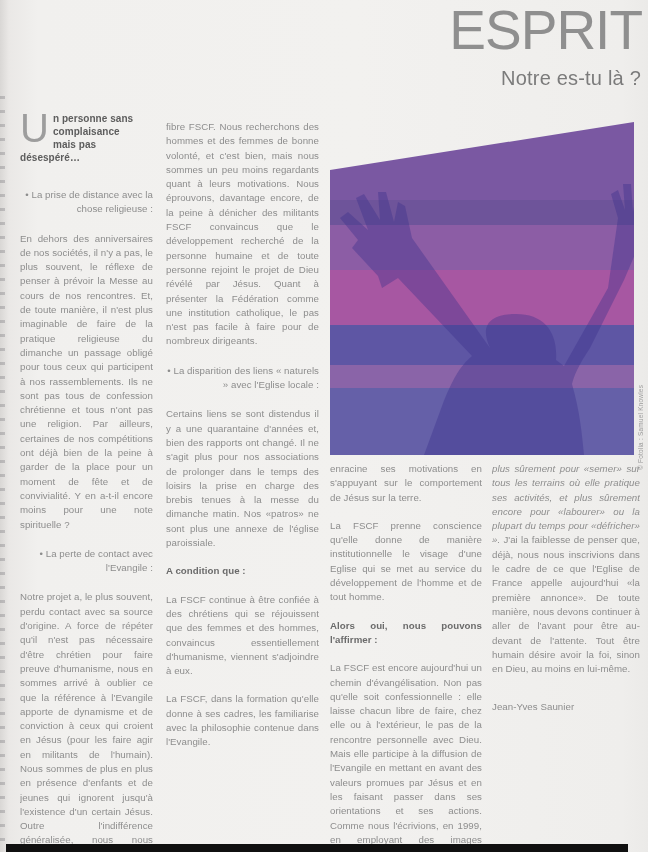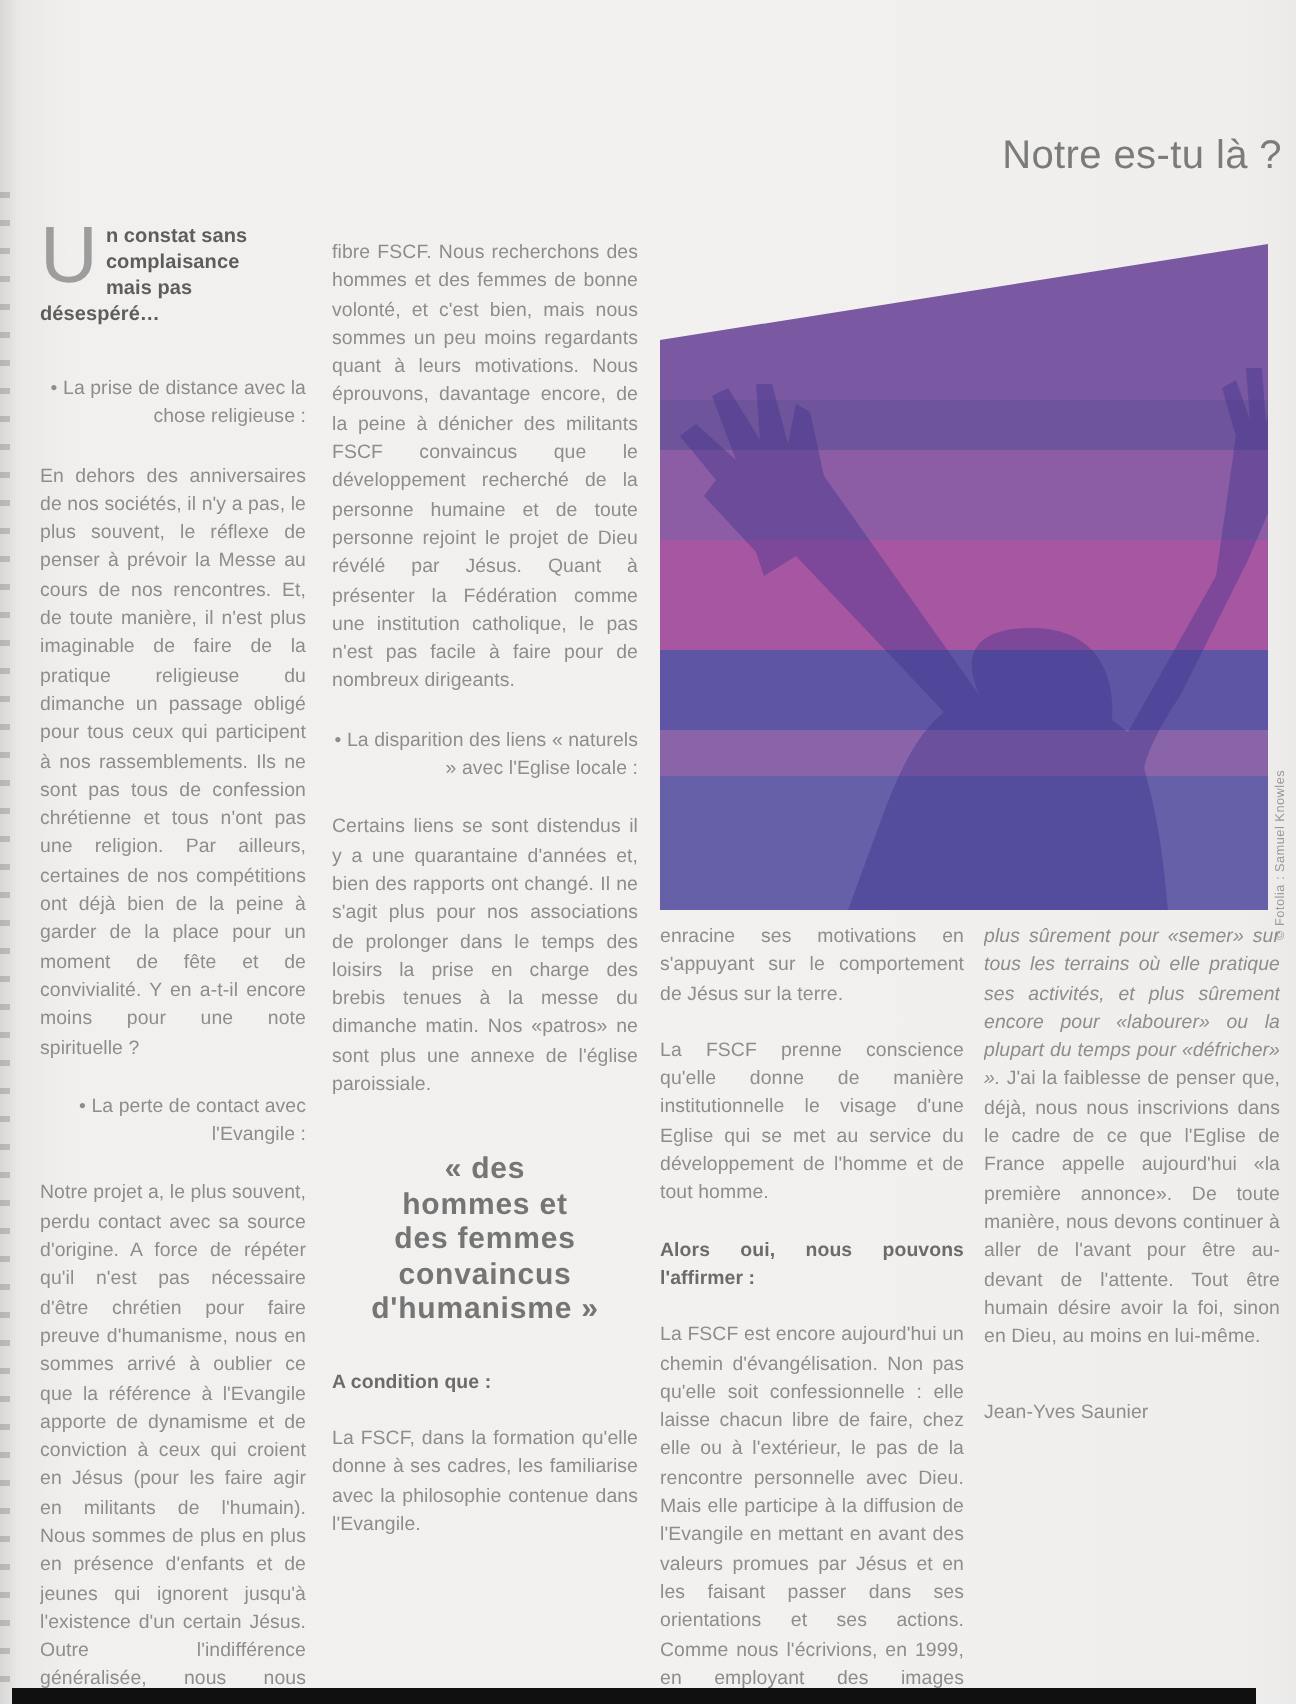--- a/index.html
+++ b/index.html
@@ -60,20 +60,21 @@
   .sig { margin-top:24px !important; color:#8d8d8d; }
   .bottom-bar { position:absolute; left:6px; top:844px; width:622px; height:8px; background:#101010; }
 </style>
 </head>
 <body>
 
 <div class="page">
 
   <div class="left-edge"></div>
 
+  <div class="masthead">ESPRIT</div>
   <div class="masthead-sub">Notre es-tu là ?</div>
 
   <svg class="photo" width="308" height="335" viewBox="0 0 308 335">
     <defs>
       <clipPath id="imclip">
           <polygon points="2,50 306,2 306,335 2,335"></polygon>
         </clipPath>
     </defs>
     <g clip-path="url(#imclip)">
       <rect x="0" y="0" width="308" height="80" fill="#7a58a2"></rect>
@@ -92,42 +93,36 @@
                L 283 74 L 290 70 L 297 90 L 295 64 L 303 64 L 305 92
                L 308 76 L 308 132 L 296 160 L 262 228
                C 250 246 246 256 244 264 C 252 292 254 314 256 335 Z" fill="#3a2f8c"></path>
     </g>
   </svg>
   <div class="credit">© Fotolia : Samuel Knowles</div>
 
   <div class="col col1">
     <div class="headline">
       <span class="dropcap">U</span>
-      <span>n constat sans complaisance</span><br>
+      <span>n personne sans complaisance</span><br>
       <span>mais pas désespéré…</span>
     </div>
     <p class="bullet"><span>•</span> <span>La prise de distance avec la chose religieuse :</span></p>
     <p>En dehors des anniversaires de nos sociétés, il n'y a pas, le plus souvent, le réflexe de penser à prévoir la Messe au cours de nos rencontres. Et, de toute manière, il n'est plus imaginable de faire de la pratique religieuse du dimanche un passage obligé pour tous ceux qui participent à nos rassemblements. Ils ne sont pas tous de confession chrétienne et tous n'ont pas une religion. Par ailleurs, certaines de nos compétitions ont déjà bien de la peine à garder de la place pour un moment de fête et de convivialité. Y en a-t-il encore moins pour une note spirituelle ?</p>
     <p class="bullet"><span>•</span> <span>La perte de contact avec l'Evangile :</span></p>
     <p>Notre projet a, le plus souvent, perdu contact avec sa source d'origine. A force de répéter qu'il n'est pas nécessaire d'être chrétien pour faire preuve d'humanisme, nous en sommes arrivé à oublier ce que la référence à l'Evangile apporte de dynamisme et de conviction à ceux qui croient en Jésus (pour les faire agir en militants de l'humain). Nous sommes de plus en plus en présence d'enfants et de jeunes qui ignorent jusqu'à l'existence d'un certain Jésus. Outre l'indifférence généralisée, nous nous heurtons également aux idées nouvelles suspectant les références religieuses de brider la liberté.</p>
 
   </div>
 
   <div class="col col2">
     <p>fibre FSCF. Nous recherchons des hommes et des femmes de bonne volonté, et c'est bien, mais nous sommes un peu moins regardants quant à leurs motivations. Nous éprouvons, davantage encore, de la peine à dénicher des militants FSCF convaincus que le développement recherché de la personne humaine et de toute personne rejoint le projet de Dieu révélé par Jésus. Quant à présenter la Fédération comme une institution catholique, le pas n'est pas facile à faire pour de nombreux dirigeants.</p>
     <p class="bullet"><span>•</span> <span>La disparition des liens « naturels » avec l'Eglise locale :</span></p>
     <p>Certains liens se sont distendus il y a une quarantaine d'années et, bien des rapports ont changé. Il ne s'agit plus pour nos associations de prolonger dans le temps des loisirs la prise en charge des brebis tenues à la messe du dimanche matin. Nos «patros» ne sont plus une annexe de l'église paroissiale.</p>
-    <div class="pullquote">
-      <div>« des</div>
-      <div>hommes et</div>
-      <div>des femmes</div>
-      <div>convaincus</div>
-      <div>d'humanisme »</div>
-    </div>
     <p class="subhead">A condition que :</p>
+    <p>La FSCF continue à être confiée à des chrétiens qui se réjouissent que des femmes et des hommes, convaincus essentiellement d'humanisme, viennent s'adjoindre à eux.</p>
     <p>La FSCF, dans la formation qu'elle donne à ses cadres, les familiarise avec la philosophie contenue dans l'Evangile.</p>
 
   </div>
 
   <div class="col col3">
     <p>enracine ses motivations en s'appuyant sur le comportement de Jésus sur la terre.</p>
     <p>La FSCF prenne conscience qu'elle donne de manière institutionnelle le visage d'une Eglise qui se met au service du développement de l'homme et de tout homme.</p>
     <p class="subhead">Alors oui, nous pouvons l'affirmer :</p>
     <p><span>La FSCF est encore aujourd'hui un chemin d'évangélisation. Non pas qu'elle soit confessionnelle : elle laisse chacun libre de faire, chez elle ou à l'extérieur, le pas de la rencontre personnelle avec Dieu. Mais elle participe à la diffusion de l'Evangile en mettant en avant des valeurs promues par Jésus et en les faisant passer dans ses orientations et ses actions. Comme nous l'écrivions, en 1999, en employant des images évangéliques, dans le document </span></p>
   </div>

